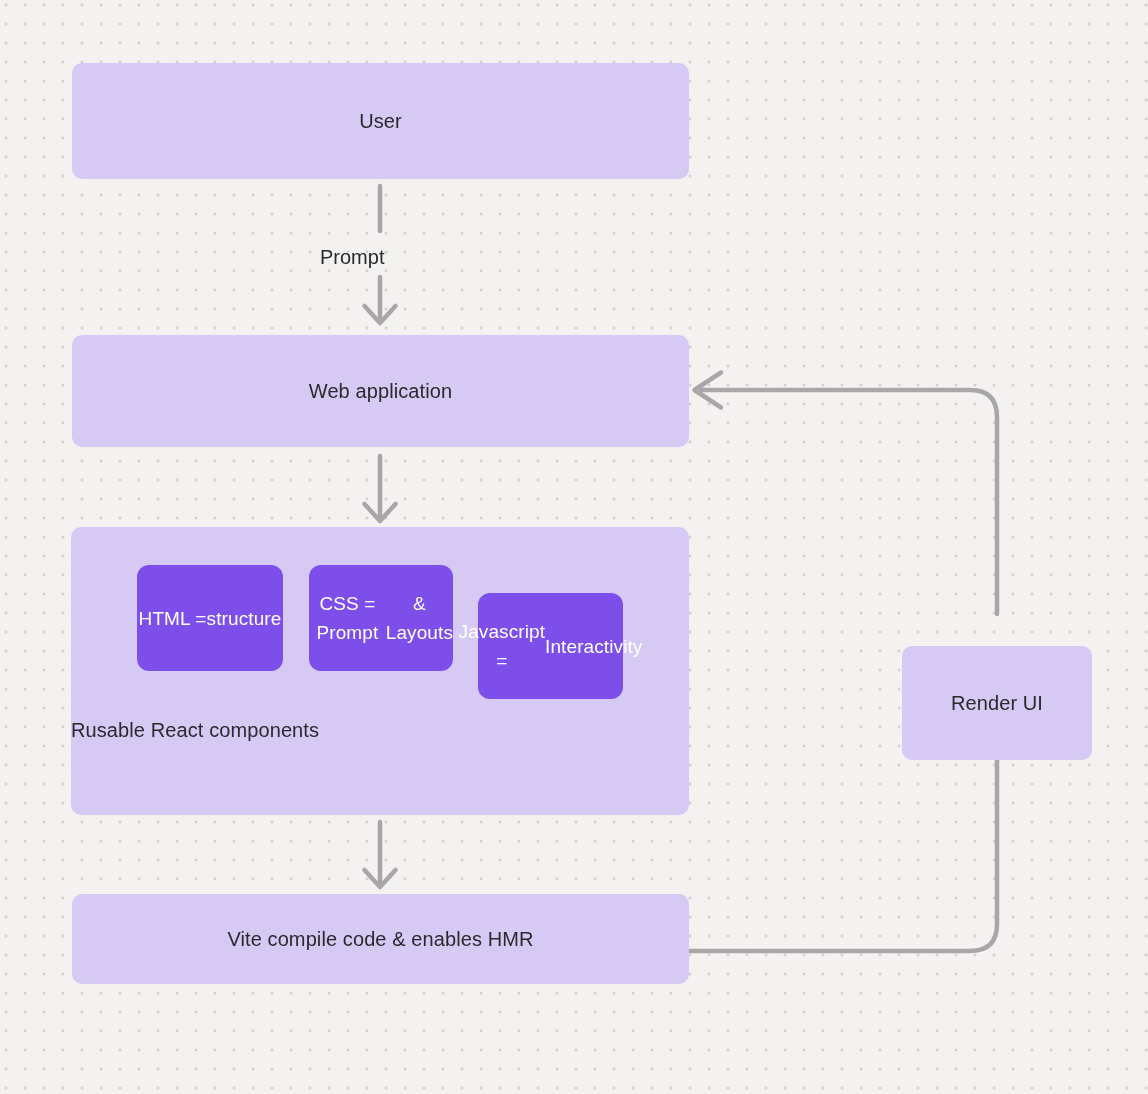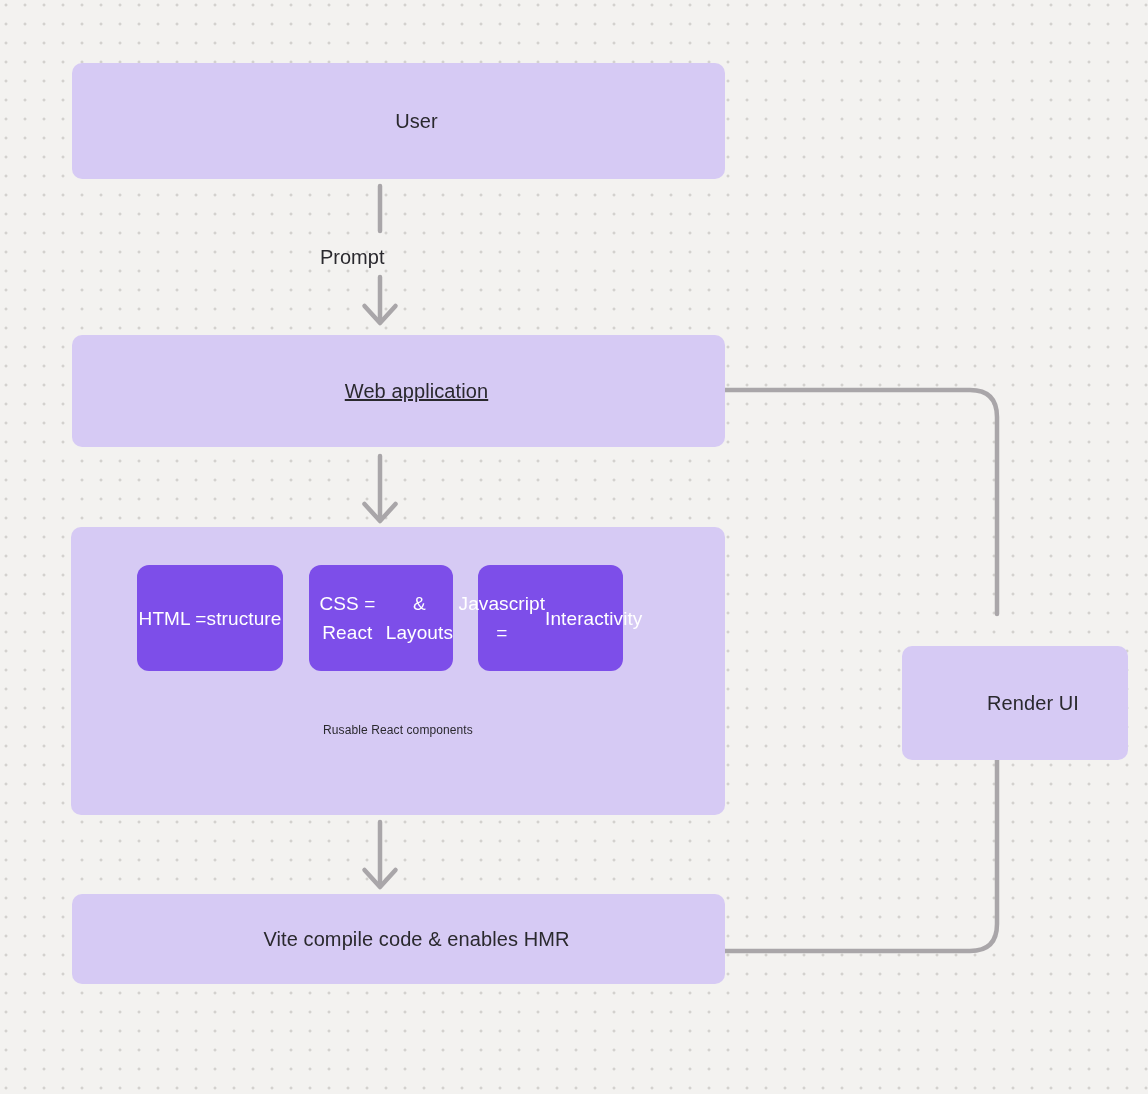--- a/index.html
+++ b/index.html
@@ -26,51 +26,50 @@
   .node {
     position: absolute;
     background: #d6caf4;
     border-radius: 10px;
     display: flex;
     align-items: center;
     justify-content: center;
     text-align: center;
     font-size: 20px;
     letter-spacing: 0.1px;
-    padding-left: 36px;
   }
   .box-user   { left: 72px;  top: 63px;  width: 617px; height: 116px; }
-  .box-webapp { left: 72px;  top: 335px; width: 617px; height: 112px; text-decoration: underline; }
+  .box-webapp { left: 72px;  top: 335px; width: 617px; height: 112px; }
   .box-vite   { left: 72px;  top: 894px; width: 617px; height: 90px; }
   .box-render { left: 902px; top: 614px; width: 190px; height: 114px; margin-top: 32px; }
   .group      { left: 71px;  top: 527px; width: 618px; height: 288px; display: block; }
   .chip {
     position: absolute;
     top: 38px;
     height: 106px;
     background: #7d4ee9;
     border-radius: 12px;
     color: #ffffff;
     font-size: 19px;
     line-height: 29px;
     display: flex;
     flex-direction: row;
     align-items: center;
     justify-content: center;
     text-align: center;
   }
   .chip-html { left: 66px;  width: 146px; }
   .chip-css  { left: 238px; width: 144px; }
-  .chip-js   { left: 407px; width: 145px; }
+  .chip-js   { left: 407px; width: 145px; margin-top: 28px; }
   .group-label {
     position: absolute;
     left: 0; right: 0;
     top: 191px;
-    text-align: center;
-    font-size: 12px;
+    text-align: left;
+    font-size: 20px;
     line-height: 24px;
   }
   .edge-label {
     position: absolute;
     left: 320px;
     top: 245px;
     width: 120px;
     font-size: 20px;
     line-height: 24px;
     color: #2a292e;
@@ -114,21 +113,21 @@
   <div class="node box-webapp">
     <span>Web application</span>
   </div>
 
   <div class="node group">
     <div class="chip chip-html">
       <div>HTML =</div>
       <div>structure</div>
     </div>
     <div class="chip chip-css">
-      <div>CSS = React</div>
+      <div>CSS = Prompt</div>
       <div>&amp; Layouts</div>
     </div>
     <div class="chip chip-js">
       <div>Javascript =</div>
       <div>Interactivity</div>
     </div>
     <div class="group-label">Rusable React components</div>
   </div>
 
   <div class="node box-vite">

